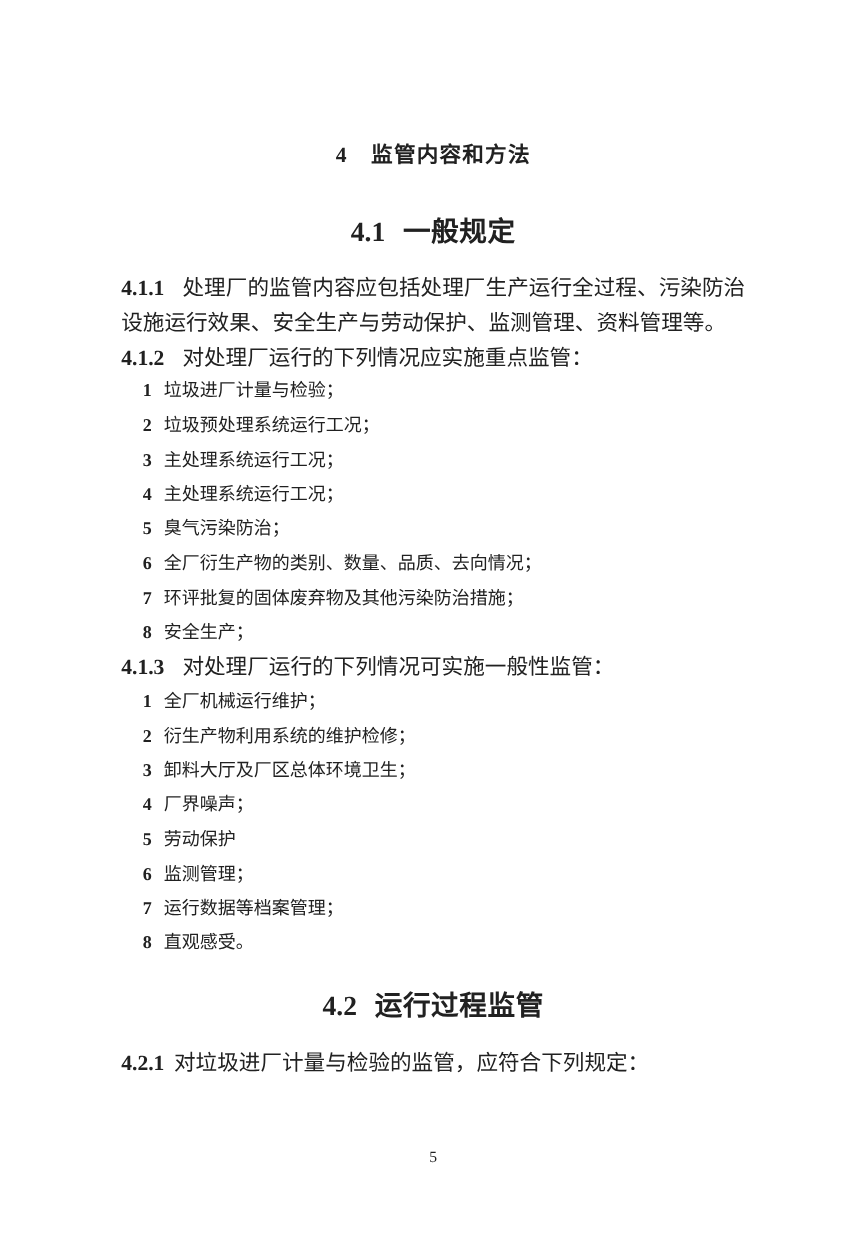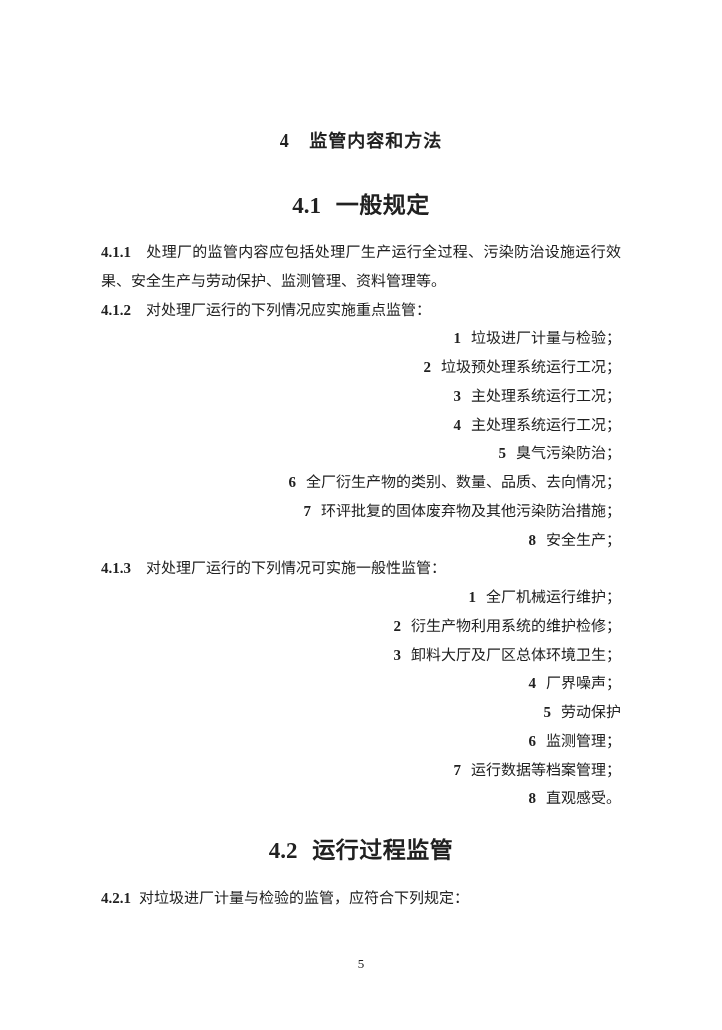--- a/index.html
+++ b/index.html
@@ -8,21 +8,21 @@
     width: 722px;
     height: 1030px;
     background: #ffffff;
     color: #212121;
     font-family: "Liberation Serif", "DejaVu Serif", serif;
     overflow: hidden;
   }
   .content {
     position: absolute;
     left: 101px;
-    top: 16px;
+    top: 4px;
     width: 520px;
   }
   
   .h-chapter {
     margin: 0;
     padding-top: 112px;
     text-align: center;
     font-size: 18px;
     line-height: 26px;
     font-weight: 700;
@@ -49,35 +49,34 @@
   }
   .h-section .httl {
     font-family: "Liberation Sans", "DejaVu Sans", sans-serif;
     letter-spacing: 0.5px;
   }
   #h41 { margin-top: 38px; }
   #h42 { margin-top: 24px; }
   .bodyblock { margin-top: 19px; }
   .clause {
     margin: 0;
-    font-size: 15px;
+    font-size: 18px;
     line-height: 28.75px;
     text-align: justify;
     letter-spacing: 0px;
   }
   .clause .cnum {
     font-weight: 700;
     margin-right: 15px;
   }
   .clause.tight .cnum { margin-right: 8px; }
   .li {
     padding-left: 18px;
     font-size: 15px;
     line-height: 28.75px;
-    text-align: right;
   }
   .li .lnum {
     font-weight: 700;
     margin-right: 10px;
   }
   #c421 { margin-top: 20px; }
   .page-number {
     position: absolute;
     left: 0;
     right: 0;

